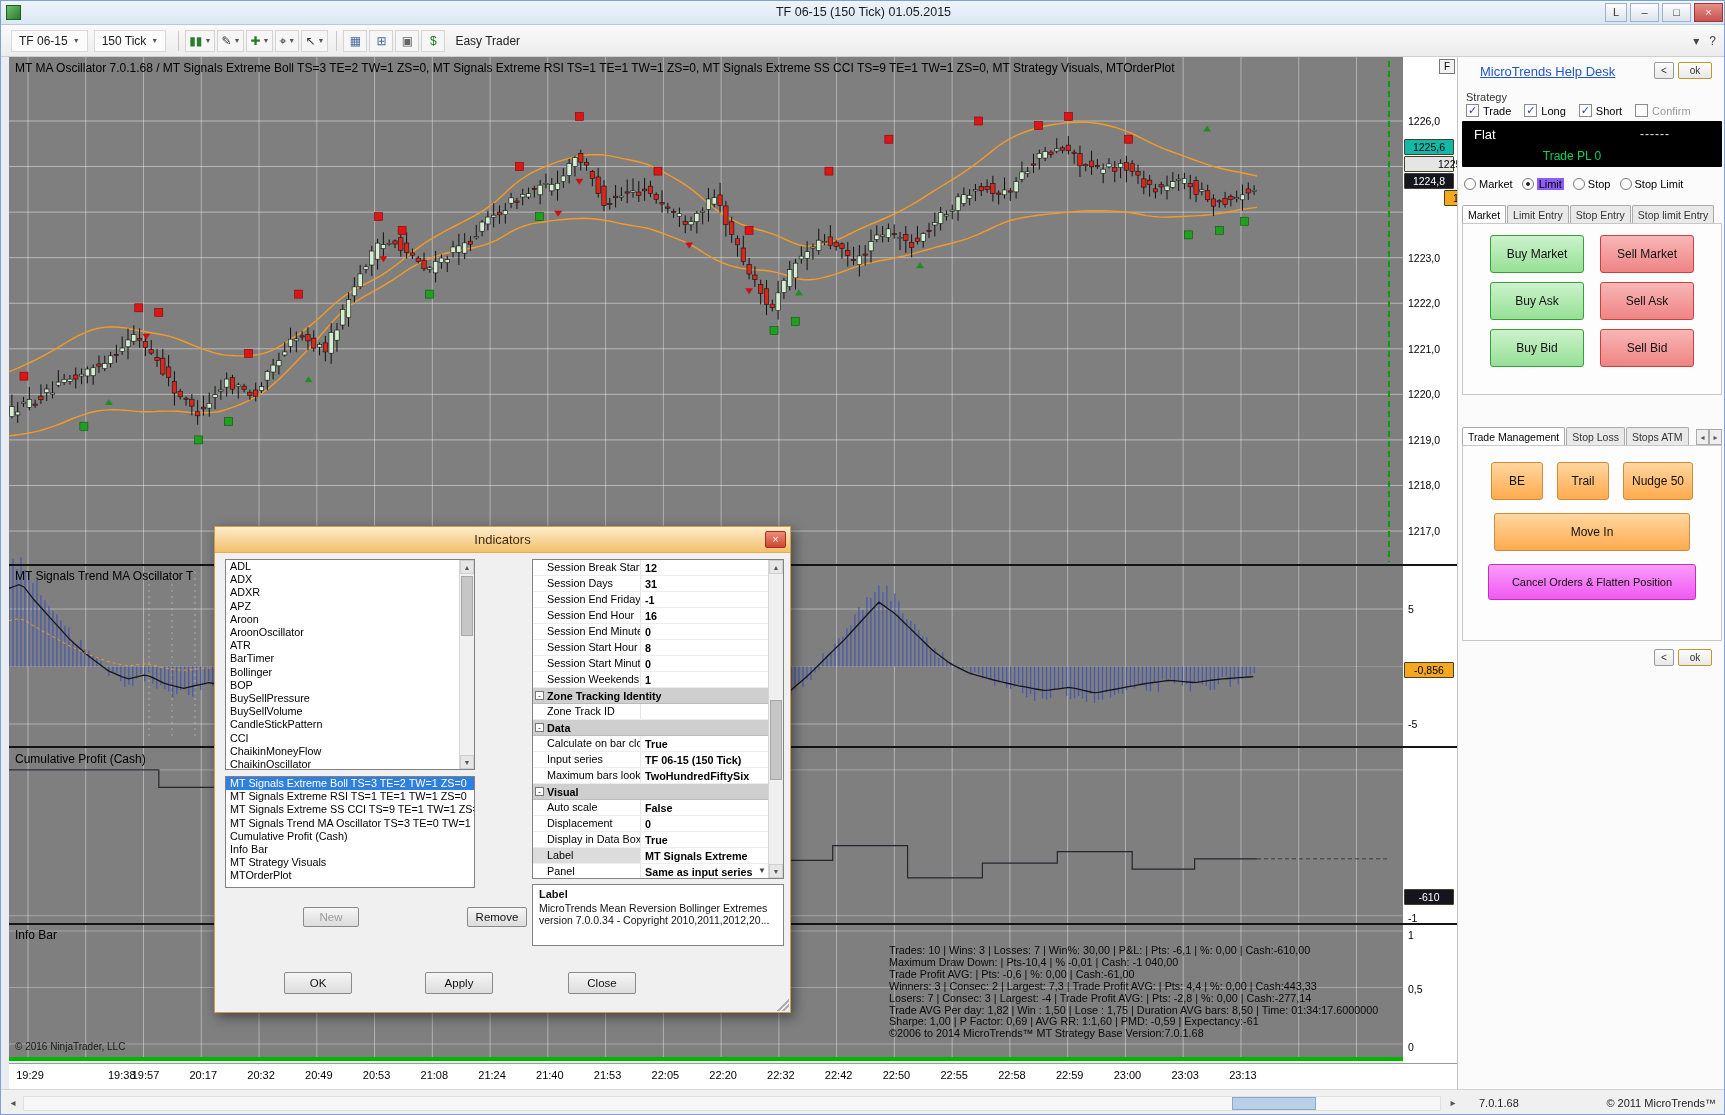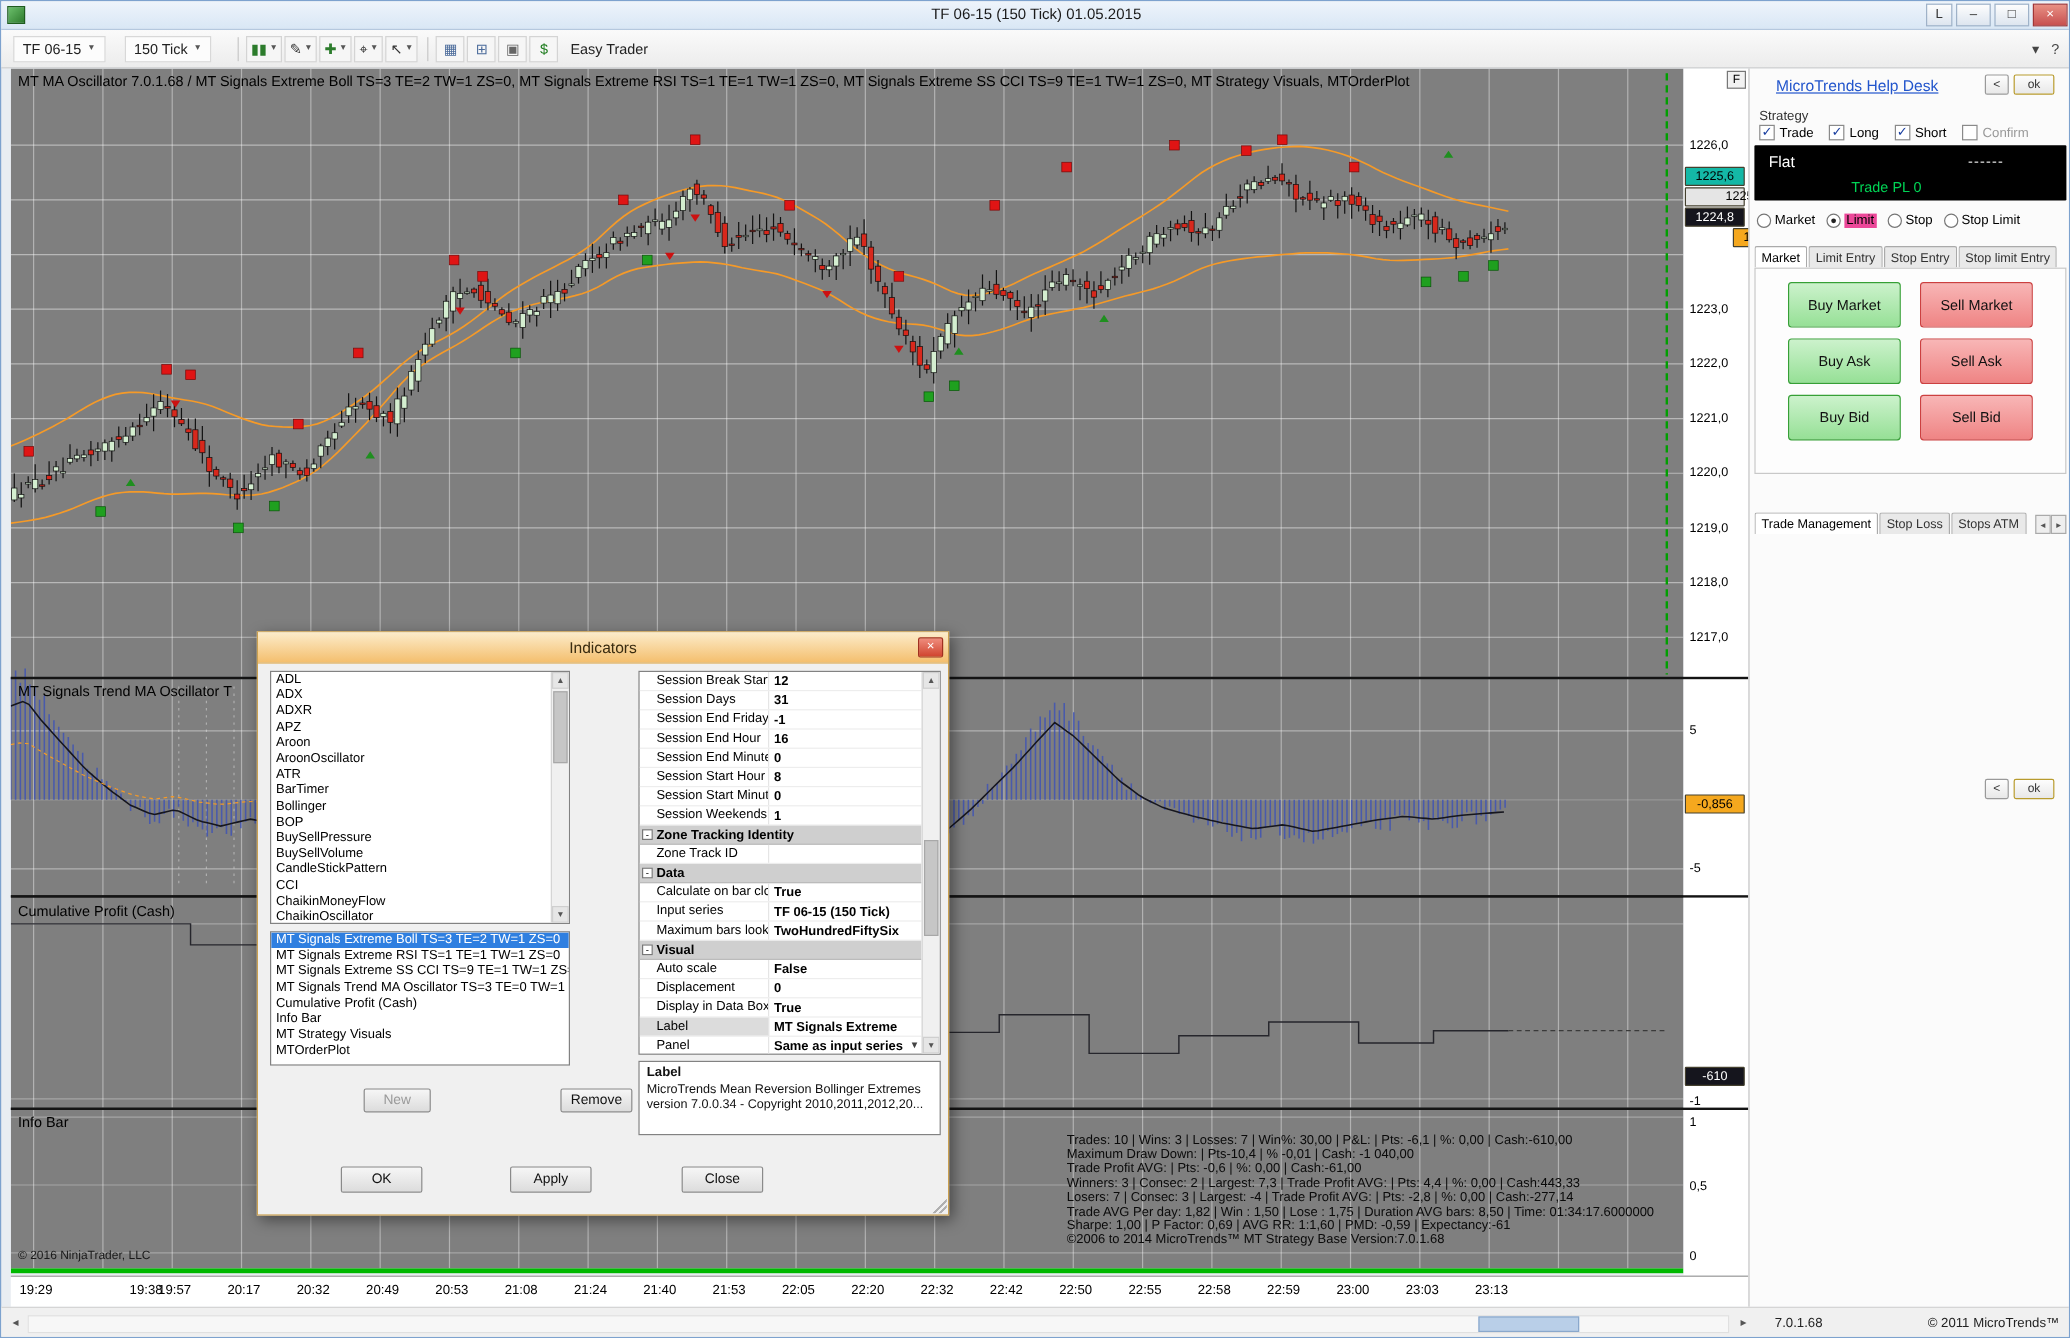--- a/index.html
+++ b/index.html
@@ -10,21 +10,21 @@
   #titlebar{position:absolute;left:0;top:0;width:1725px;height:24px;background:linear-gradient(#eef4fb,#d9e7f5);border-bottom:1px solid #b5c8de;z-index:30}
   #app-icon{position:absolute;left:5px;top:4px;width:15px;height:15px;background:linear-gradient(135deg,#6cc06c,#2d7a2d);border:1px solid #1e5c1e}
   #window-title{position:absolute;left:0;right:0;top:4px;text-align:center;font-size:12.5px;color:#1a1a1a}
   #win-controls{position:absolute;right:3px;top:2px;display:flex;gap:3px}
   .win-btn{width:29px;height:19px;border:1px solid #9fb2c8;background:linear-gradient(#fdfdfd,#dde5ef);font-size:11px;text-align:center;line-height:17px;color:#333}
   .win-btn.lbtn{width:22px}
   .win-btn.close{background:linear-gradient(#e89084,#c75050);color:#fff;border-color:#a23636}
 
   
   #toolbar{position:absolute;left:0;top:24px;width:1725px;height:32px;background:linear-gradient(#fafafa,#ececec);border-bottom:1px solid #cfcfcf;display:flex;align-items:center;padding:0 10px;font-size:12px;color:#222;z-index:30}
-  .tb-drop{display:flex;align-items:center;gap:5px;padding:3px 7px;border:1px solid #d8d8d8;background:#fcfcfc;margin-right:16px}
+  .tb-drop{display:flex;align-items:center;gap:5px;padding:3px 7px;border:1px solid #d8d8d8;background:#fcfcfc;margin-right:6px}
   .caret{font-size:7px;color:#555}
   .tb-sep{display:inline-block;width:1px;height:20px;background:#c8c8c8;margin:0 6px;vertical-align:middle}
   #toolbar-icons{display:flex;align-items:center}
   .tb-btn{height:22px;min-width:24px;padding:0 3px;border:1px solid #d4d4d4;background:#f6f6f6;display:inline-flex;align-items:center;justify-content:center;gap:2px;font-size:12px;margin-right:2px}
   #easy-trader{margin-left:8px;color:#222}
   #toolbar-right{margin-left:auto;display:flex;gap:10px;align-items:center;color:#444}
 
   
   #chart-svg{position:absolute;left:8px;top:56px;z-index:1}
   #chart-header{position:absolute;left:14px;top:60px;font-size:12px;color:#000;white-space:nowrap;z-index:5}
@@ -69,21 +69,21 @@
   .cb .box{width:13px;height:13px;border:1px solid #8a8a8a;background:#fff;font-size:11px;line-height:11px;text-align:center;color:#1a3fa0}
   .cb .dim{color:#999}
   #position-box{position:absolute;left:4px;top:64px;width:260px;height:46px;background:#000;border-radius:1px}
   #position-state{position:absolute;left:12px;top:6px;color:#fff;font-size:13px}
   #position-dashes{position:absolute;right:52px;top:6px;color:#e8e8e8;font-size:12px;letter-spacing:1px}
   #trade-pl{position:absolute;left:0;right:40px;bottom:4px;text-align:center;color:#00d455;font-size:12px}
   #order-type-radios{position:absolute;left:6px;top:121px;display:flex;gap:9px;align-items:center}
   .radio{display:inline-flex;align-items:center;gap:3px}
   .radio .circ{width:12px;height:12px;border:1px solid #777;border-radius:50%;background:#fff;position:relative}
   .radio.sel .circ::after{content:"";position:absolute;left:3px;top:3px;width:4px;height:4px;border-radius:50%;background:#222}
-  .radio.sel .lbl{background:#ec4899;padding:0 2px}
+  .radio.sel .lbl{background:#8b5cf6;padding:0 2px}
   .tab-strip{position:absolute;left:4px;display:flex;align-items:flex-end;height:20px;width:260px}
   #entry-tabs{top:146px}
   #mgmt-tabs{top:368px}
   .tab{font-size:10.5px;padding:3px 5px 2px;border:1px solid #aaa;border-bottom:none;background:#e9e9e9;color:#333;margin-right:1px;border-radius:2px 2px 0 0;white-space:nowrap}
   .tab.active{background:#fff;color:#000}
   .tab-arrow{width:13px;height:16px;border:1px solid #aaa;background:#eee;font-size:8px;text-align:center;line-height:15px;color:#555}
   #entry-box{position:absolute;left:4px;top:166px;width:260px;height:172px;background:#fdfdfd;border:1px solid #c8c8c8}
   #entry-grid{display:grid;grid-template-columns:94px 94px;gap:9px 16px;justify-content:center;padding-top:11px}
   .panel-btn{display:flex;align-items:center;justify-content:center;font-size:12px;color:#111;border-radius:3px;height:38px;text-align:center}
   .btn-buy{background:linear-gradient(#ccf2cc,#96e096);border:1px solid #36a036}
@@ -1159,20 +1159,29 @@
         <div class="panel-btn btn-sell">Sell Bid</div>
       </div>
   </div>
   <div id="mgmt-tabs" class="tab-strip">
       <span class="tab active">Trade Management</span>
       <span class="tab">Stop Loss</span>
       <span class="tab">Stops ATM</span>
       <span class="tab-arrow" style="margin-left: auto;">◂</span>
       <span class="tab-arrow">▸</span>
     </div>
+  <div id="mgmt-box">
+    <div id="mgmt-row">
+        <div class="panel-btn btn-orange mgmt-small">BE</div>
+        <div class="panel-btn btn-orange mgmt-small">Trail</div>
+        <div class="panel-btn btn-orange mgmt-small">Nudge 50</div>
+      </div>
+    <div id="move-in-button" class="panel-btn btn-orange">Move In</div>
+    <div id="cancel-flatten-button" class="panel-btn btn-magenta">Cancel Orders &amp; Flatten Position</div>
+  </div>
   <div id="collapse-bottom" class="small-btn">&lt;</div>
   <div id="ok-bottom" class="small-btn">ok</div>
 </div>
 
 <div id="dialog">
   <div id="dialog-title">
     <span>Indicators</span>
     <div id="dialog-close">×</div>
   </div>
   <div id="avail-list" class="list-box">

